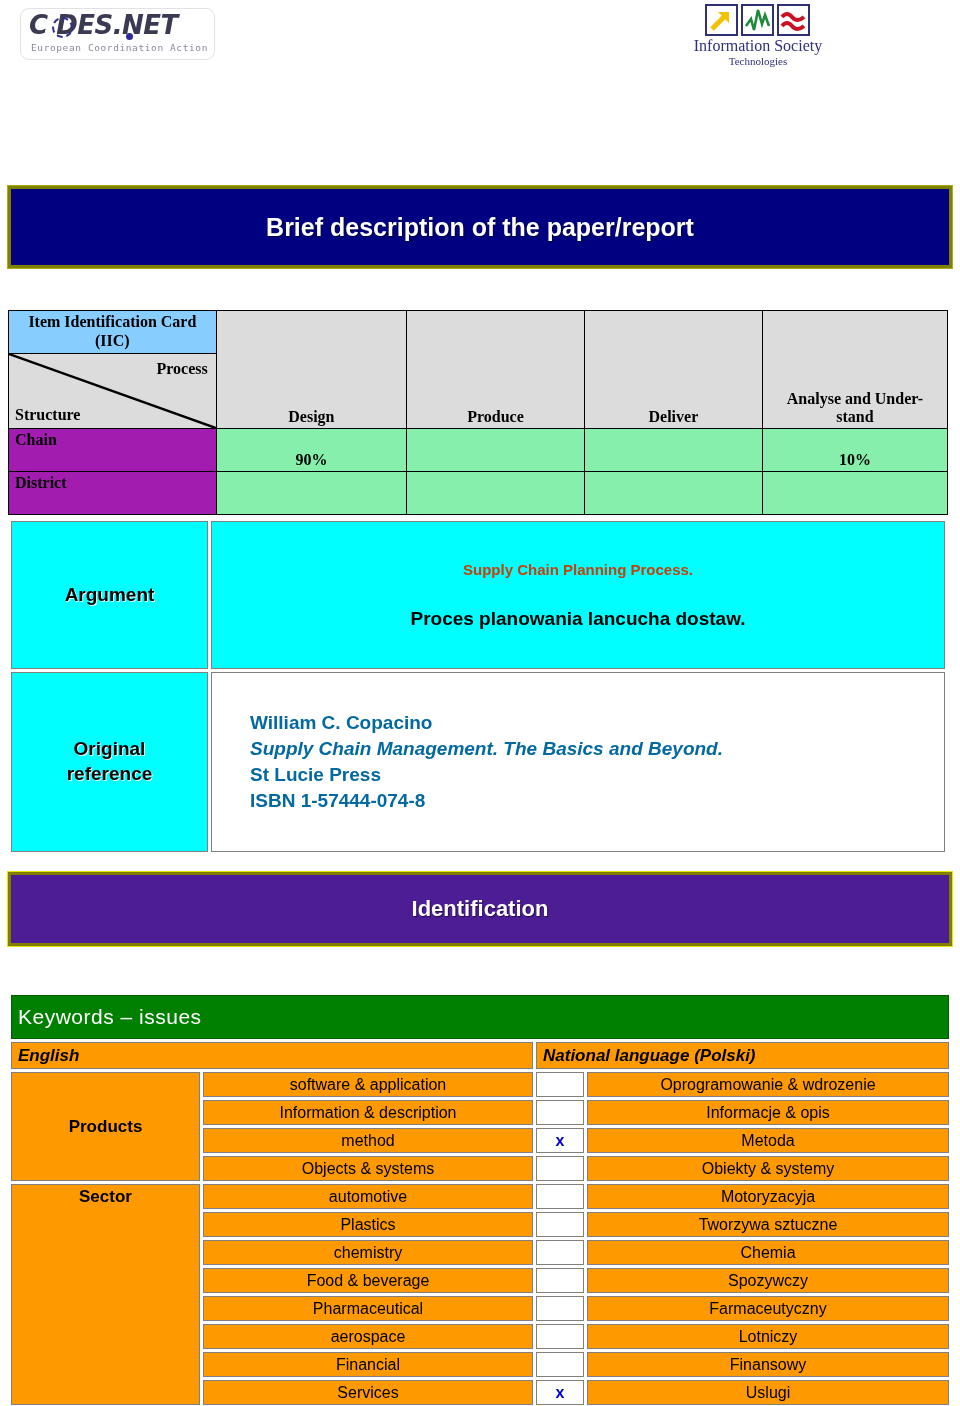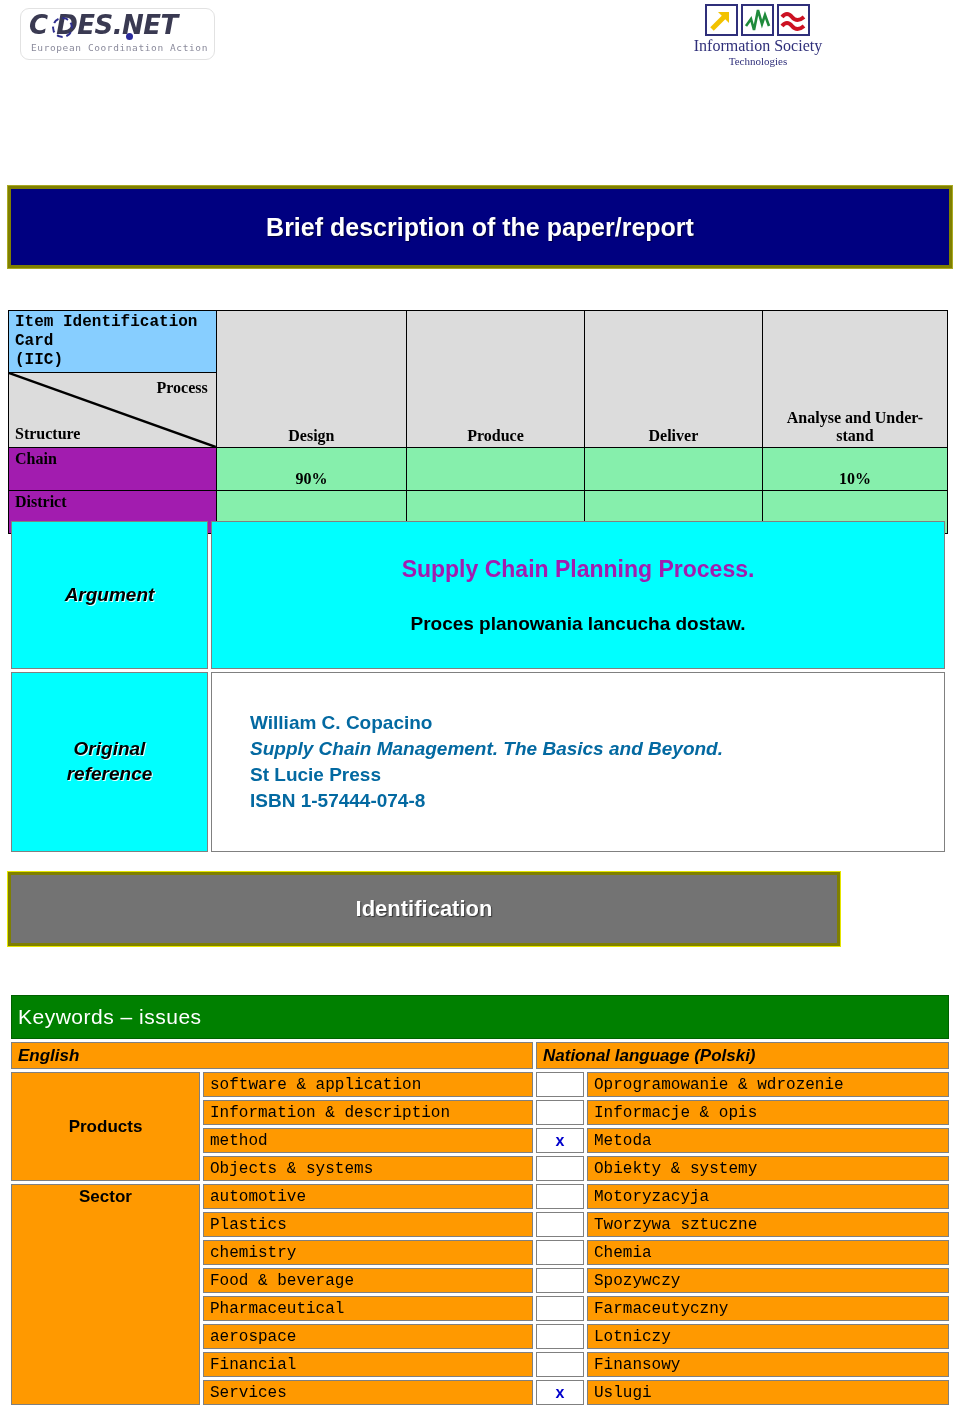--- a/index.html
+++ b/index.html
@@ -120,22 +120,22 @@
   #banner-brief {
     left: 8px; top: 186px;
     width: 944px; height: 82px;
     background: #000080;
     border: 3px solid #7f7f00;
     outline: 1px solid #aaaa22;
     font-size: 25px;
   }
   #banner-identification {
     left: 8px; top: 872px;
-    width: 832px; height: 74px;
-    background: #737373;
+    width: 944px; height: 74px;
+    background: #4c1d95;
     border: 3px solid #7f7f00;
     outline: 1px solid #e6e600;
     font-size: 22px;
   }
 
   
   #iic-table {
     position: absolute;
     left: 8px; top: 310px;
     width: 940px;
@@ -151,23 +151,22 @@
     padding: 2px 6px;
     vertical-align: bottom;
     background: #86efac;
   }
   #iic-table td.hdr { background: #dcdcdc; text-align: center; }
   #iic-table td.rowlbl { background: #a21caf; text-align: left; vertical-align: top; }
   #iic-cornercard {
     background: #87ceff !important;
     border-bottom: 1.5px solid #000000;
     vertical-align: top;
-    text-align: left;
+    text-align: center;
     line-height: 1.18;
-    font-family: Liberation Mono, monospace;
   }
   #iic-split {
     background: #dcdcdc !important;
     position: relative;
     padding: 0 !important;
     height: 74px;
   }
   #iic-split .diag {
     position: absolute;
     left: 0; top: 0;
@@ -196,37 +195,36 @@
     box-sizing: border-box;
     background: #ffffff;
   }
   .arg-label {
     background: #00ffff !important;
     width: 197px;
     text-align: center;
     vertical-align: middle;
     font-size: 19px;
     font-weight: bold;
-    font-style: italic;
     color: #000000;
     text-shadow: 1px 1px 0 rgba(255,255,255,0.9);
     padding: 12px;
     line-height: 1.3;
   }
   #arg-value {
     background: #00ffff !important;
     height: 148px;
     text-align: center;
     vertical-align: middle;
     padding: 6px 10px;
   }
   #arg-value .en {
-    font-size: 23px;
-    font-weight: bold;
-    color: #a21caf;
+    font-size: 15px;
+    font-weight: bold;
+    color: #c2410c;
     margin-bottom: 30px;
   }
   #arg-value .pl {
     font-size: 19px;
     font-weight: bold;
     color: #000000;
   }
   #ref-value {
     background: #ffffff !important;
     height: 180px;
@@ -280,21 +278,21 @@
     margin-left: 6px;
   }
   .kw-check {
     background: #ffffff !important;
     text-align: center;
     font-weight: bold;
     color: #0000cc;
     font-size: 16px;
     width: 48px;
   }
-  .kw-en, .kw-pl { text-align: left; font-family: Liberation Mono, monospace; }
+  .kw-en, .kw-pl { text-align: center; }
 </style>
 </head>
 <body>
 
 <div id="logo-row">
 
   <div id="ist-logo">
     <div id="ist-squares">
       <div class="ist-sq">
         <svg width="29" height="28" viewBox="0 0 29 28" aria-hidden="true">

